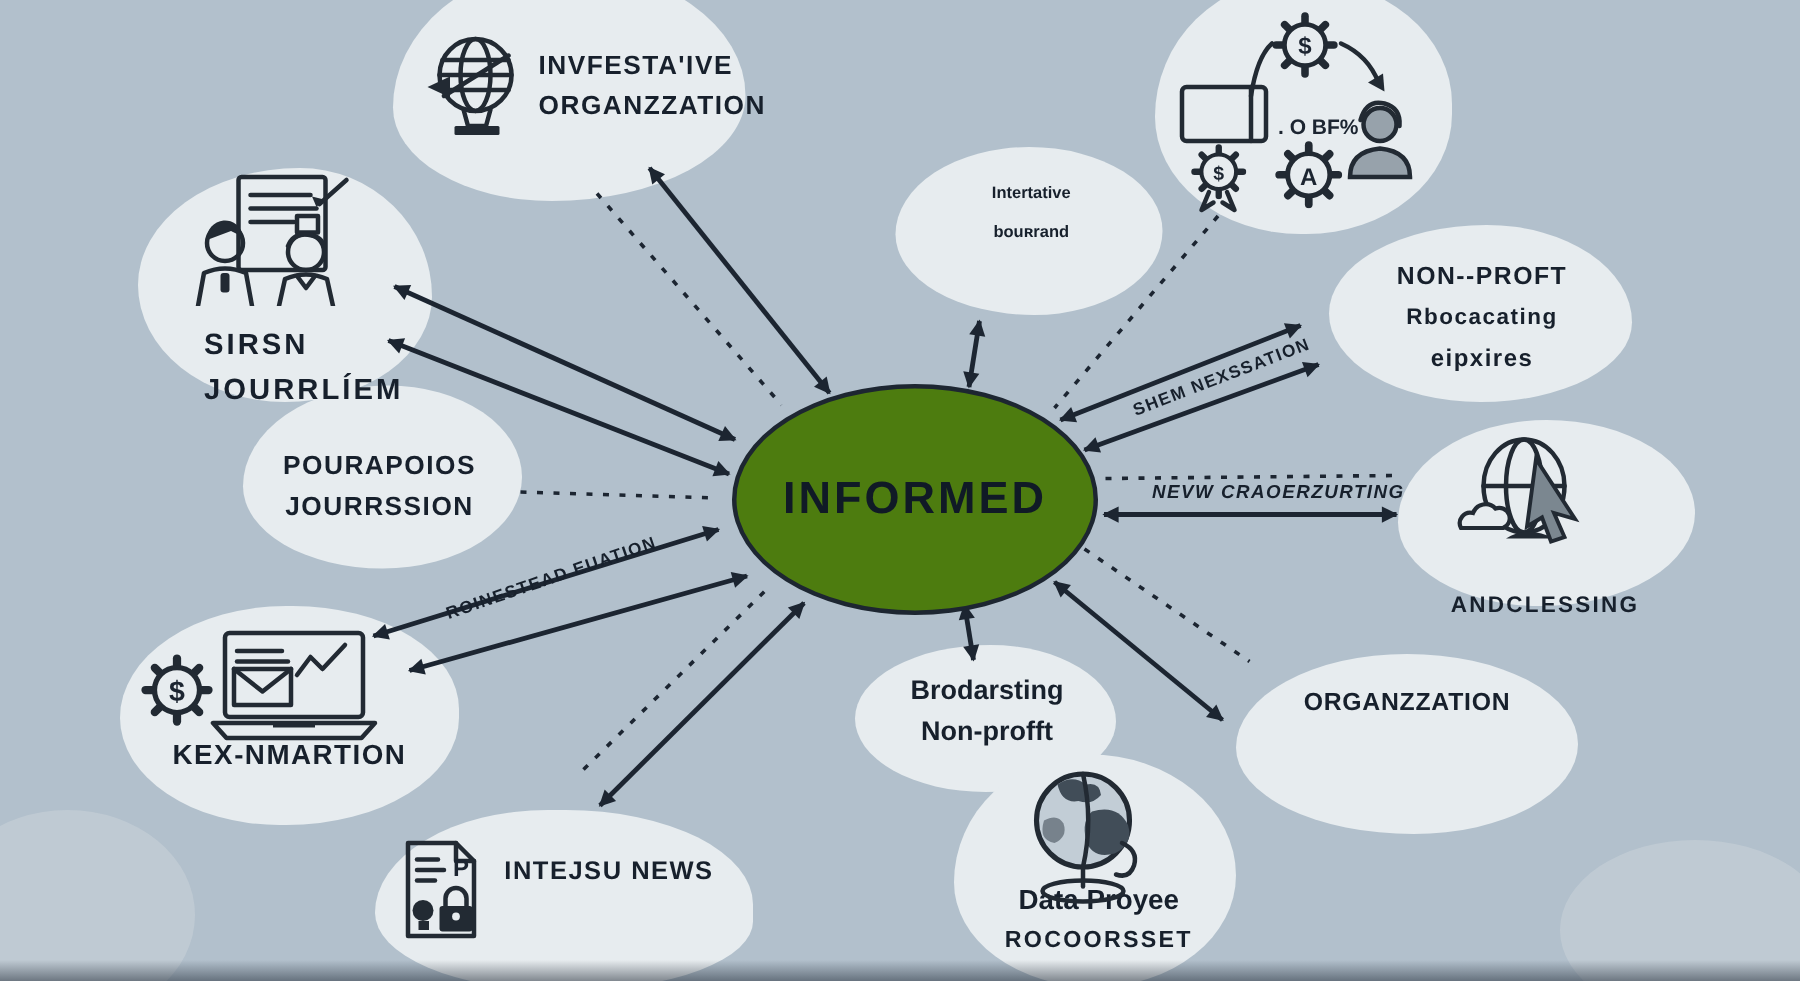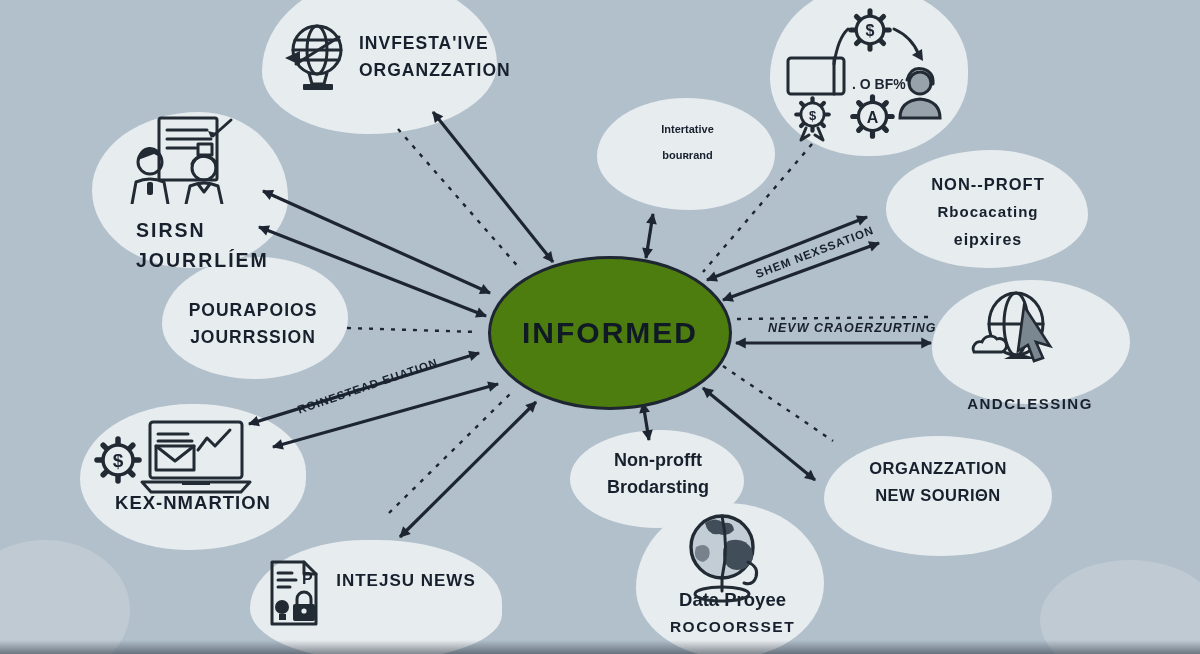--- a/index.html
+++ b/index.html
@@ -123,25 +123,24 @@
   <div class="txt ctr" style="left:893px;top:170px;width:190px;font-size:16.5px;letter-spacing:1px;line-height:28px;text-align:center;">
     <div>NON--PROFT</div>
     <div style="font-size:15px;">Rbocacating</div>
     <div style="font-size:16px;">eipxires</div>
   </div>
   <div class="txt ctr" style="left:930px;top:363px;width:200px;font-size:15px;letter-spacing:1.5px;margin-top:32px;">
     <div>ANDCLESSING</div>
   </div>
   <div class="txt ctr" style="left:833px;top:455px;width:210px;font-size:16.5px;letter-spacing:0.5px;line-height:27px;">
     <div>ORGANZZATION</div>
-    <div>NEW SOURIΘN</div>
   </div>
   <div class="txt ctr" style="left:577px;top:447px;width:162px;font-size:18px;line-height:27px;">
+    <div>Brodarsting</div>
     <div>Non-profft</div>
-    <div>Brodarsting</div>
   </div>
   <div class="txt ctr" style="left:645px;top:586px;width:175px;font-size:18.5px;line-height:27px;">
     <div>Data Proyee</div>
     <div style="font-size:15.5px;letter-spacing:1.5px;">ROCOORSSET</div>
   </div>
 
   <div class="edge-label" style="left:752px;top:246px;transform:rotate(-21deg);">SHEM NEXSSATION</div>
   <div class="edge-label" style="left:768px;top:321px;font-size:12.5px;font-style:italic;text-align:right;">NEVW CRAOERZURTING</div>
   <div class="edge-label" style="left:294px;top:380px;transform:rotate(-19deg);">ROINESTEAD EUATION</div>
 

